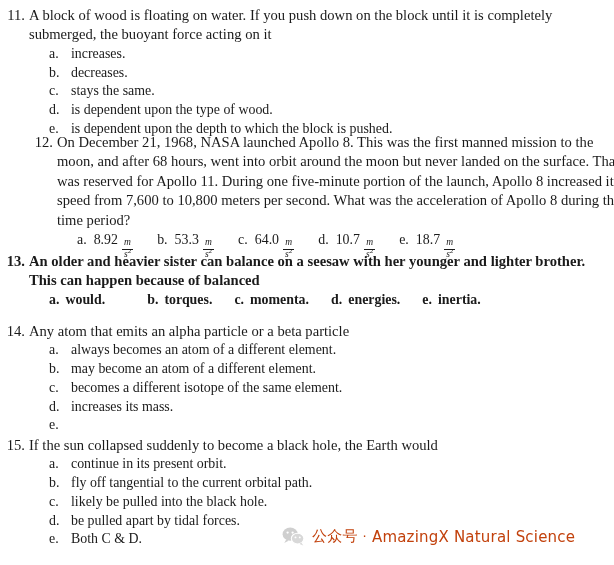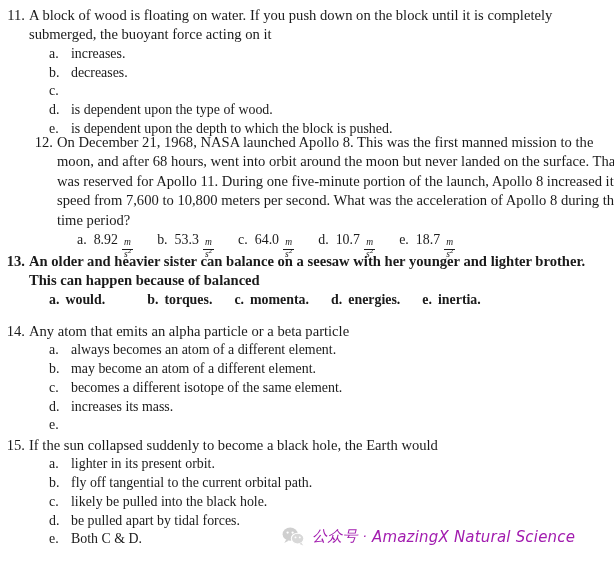--- a/index.html
+++ b/index.html
@@ -116,27 +116,26 @@
   .choice-row-13 { margin-top: 1px; }
   .choice-row-13 .inline-choice + .inline-choice { margin-left: 22px; }
   .choice-row-13 .inline-letter { padding-right: 6px; }
   .choice-row-13 .first-gap { margin-left: 0; }
 
   .watermark {
     position: absolute;
     left: 282px;
     top: 527px;
     display: flex;
-    color: #a21caf;
+    color: #c2410c;
     font-family: "DejaVu Sans", "Liberation Sans", sans-serif;
     font-size: 15px;
     letter-spacing: 0.2px;
     white-space: nowrap;
     user-select: none;
-    font-style: italic;
   }
   .wm-logo {
     position: relative;
     width: 23px;
     height: 19px;
     margin-right: 7px;
     flex: 0 0 auto;
   }
   .wm-text {
     display: flex;
@@ -161,20 +160,21 @@
       <li class="choice">
         <span class="c-letter">a.</span>
         <span class="c-text">increases.</span>
       </li>
       <li class="choice">
         <span class="c-letter">b.</span>
         <span class="c-text">decreases.</span>
       </li>
       <li class="choice">
         <span class="c-letter">c.</span>
+        <span class="c-text">stays the same.</span>
       </li>
       <li class="choice">
         <span class="c-letter">d.</span>
         <span class="c-text">is dependent upon the type of wood.</span>
       </li>
       <li class="choice">
         <span class="c-letter">e.</span>
         <span class="c-text">is dependent upon the depth to which the block is pushed.</span>
       </li>
     </ul>
@@ -287,21 +287,21 @@
   </div>
 
   <div class="block-15">
     <div class="question">
       <span class="q-number">15.</span>
       <span class="q-stem">If the sun collapsed suddenly to become a black hole, the Earth would</span>
     </div>
     <ul class="choices">
       <li class="choice">
         <span class="c-letter">a.</span>
-        <span class="c-text">lighter in its present orbit.</span>
+        <span class="c-text">continue in its present orbit.</span>
       </li>
       <li class="choice">
         <span class="c-letter">b.</span>
         <span class="c-text">fly off tangential to the current orbital path.</span>
       </li>
       <li class="choice">
         <span class="c-letter">c.</span>
         <span class="c-text">likely be pulled into the black hole.</span>
       </li>
       <li class="choice">

